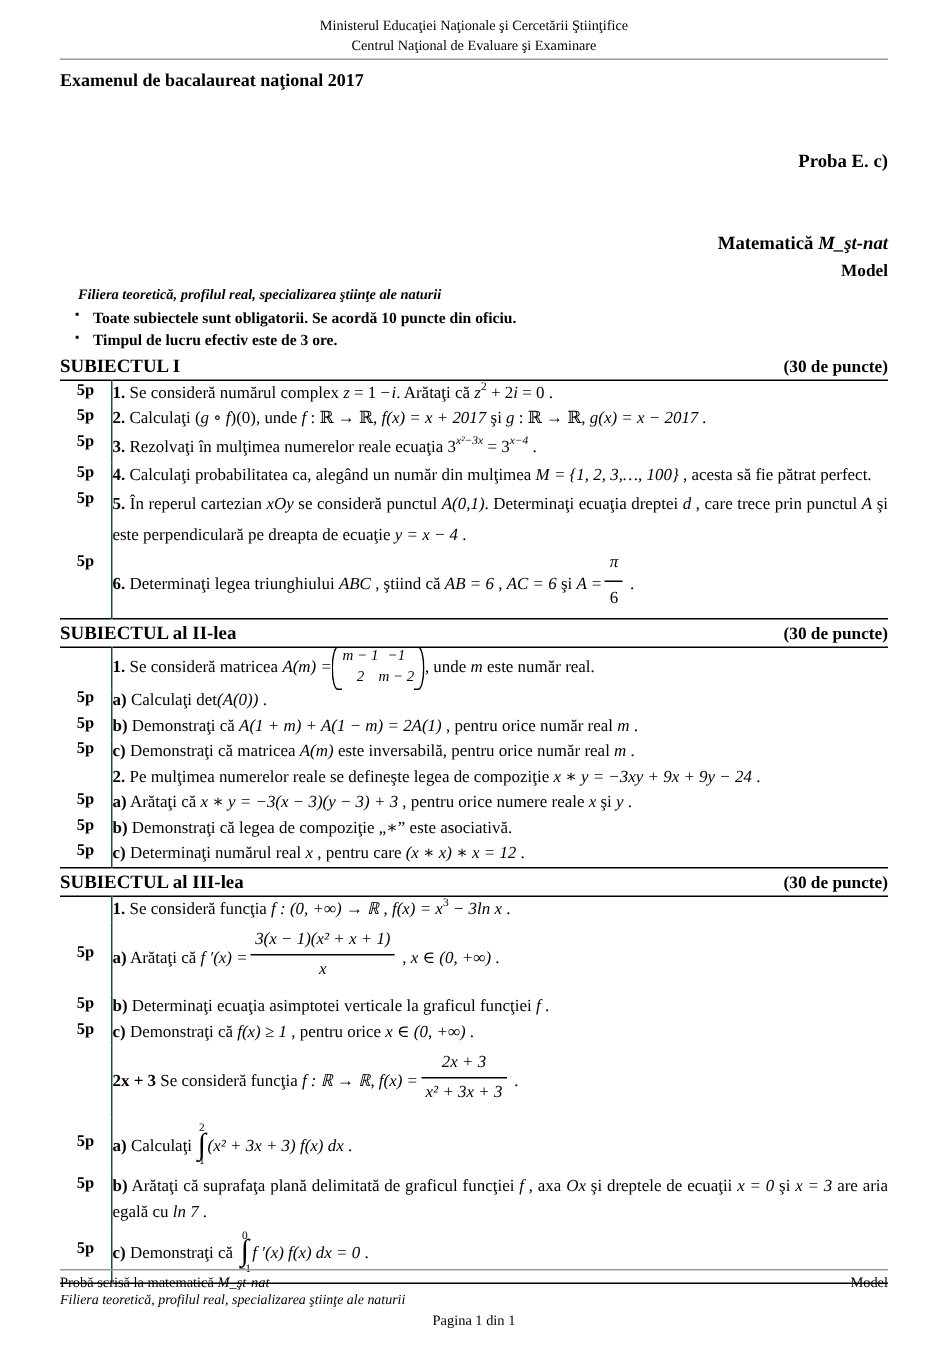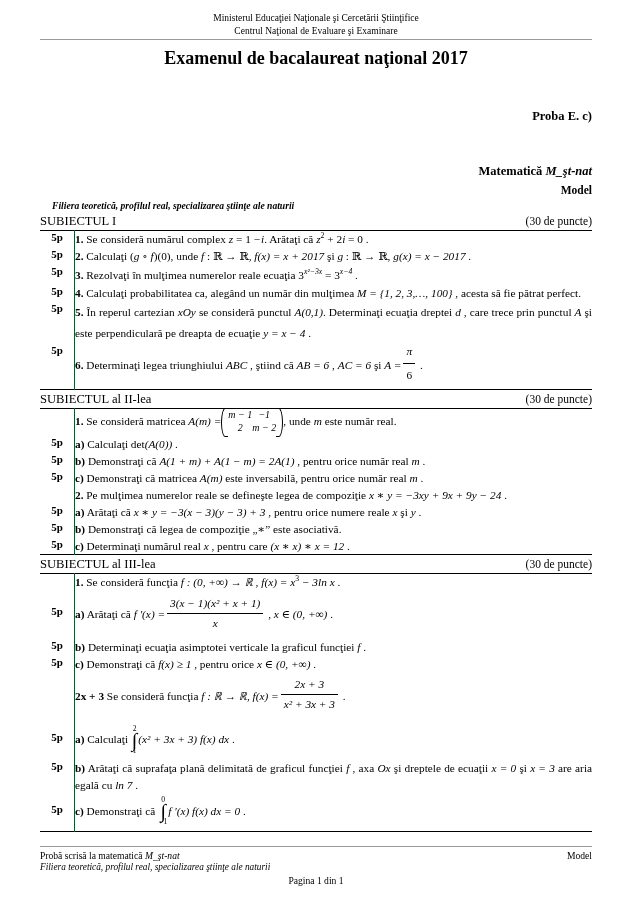--- a/index.html
+++ b/index.html
@@ -28,23 +28,23 @@
     text-align: center;
     font-size: 9.5px;
     line-height: 1.32;
   }
   .hrule {
     border: 0;
     border-top: 1px solid #9a9a9a;
     margin: 2px 0 5px 0;
   }
   .exam-title {
-    text-align: center;
-    font-weight: bold;
-    font-size: 18px;
+    text-align: left;
+    font-weight: bold;
+    font-size: 12px;
     line-height: 1.45;
   }
   .exam-sub {
     text-align: right;
     font-weight: bold;
     font-size: 12.5px;
     line-height: 1.5;
     margin-top: 36px;
   }
   .exam-sub .it { font-style: italic; }
@@ -78,21 +78,21 @@
     left: 10px;
     top: -1px;
     font-size: 8px;
   }
 
   
   .section-head {
     display: flex;
     justify-content: space-between;
     align-items: baseline;
-    font-weight: normal;
+    font-weight: bold;
     font-size: 12.6px;
     margin-top: 2px;
     padding-bottom: 1px;
   }
   .section-head .pts { font-size: 11.5px; }
 
   
   table.problems {
     width: 100%;
     border-collapse: collapse;
@@ -240,20 +240,24 @@
 
   <div>
     <div class="ministry">Ministerul Educaţiei Naţionale şi Cercetării Ştiinţifice</div>
     <div class="ministry">Centrul Naţional de Evaluare şi Examinare</div>
     <hr class="hrule">
     <div class="exam-title">Examenul de bacalaureat naţional 2017</div>
     <div class="exam-sub">Proba E. c)</div>
     <div class="exam-sub"><span>Matematică </span><span class="it">M_şt-nat</span></div>
     <div class="model-top">Model</div>
     <div class="filiera">Filiera teoretică, profilul real, specializarea ştiinţe ale naturii</div>
+    <ul class="notes">
+      <li>Toate subiectele sunt obligatorii. Se acordă 10 puncte din oficiu.</li>
+      <li>Timpul de lucru efectiv este de 3 ore.</li>
+    </ul>
   </div>
 
   <div class="section-head">
     <span>SUBIECTUL I</span>
     <span class="pts">(30 de puncte)</span>
   </div>
 
   <table class="problems">
     <tbody>
         <tr>

